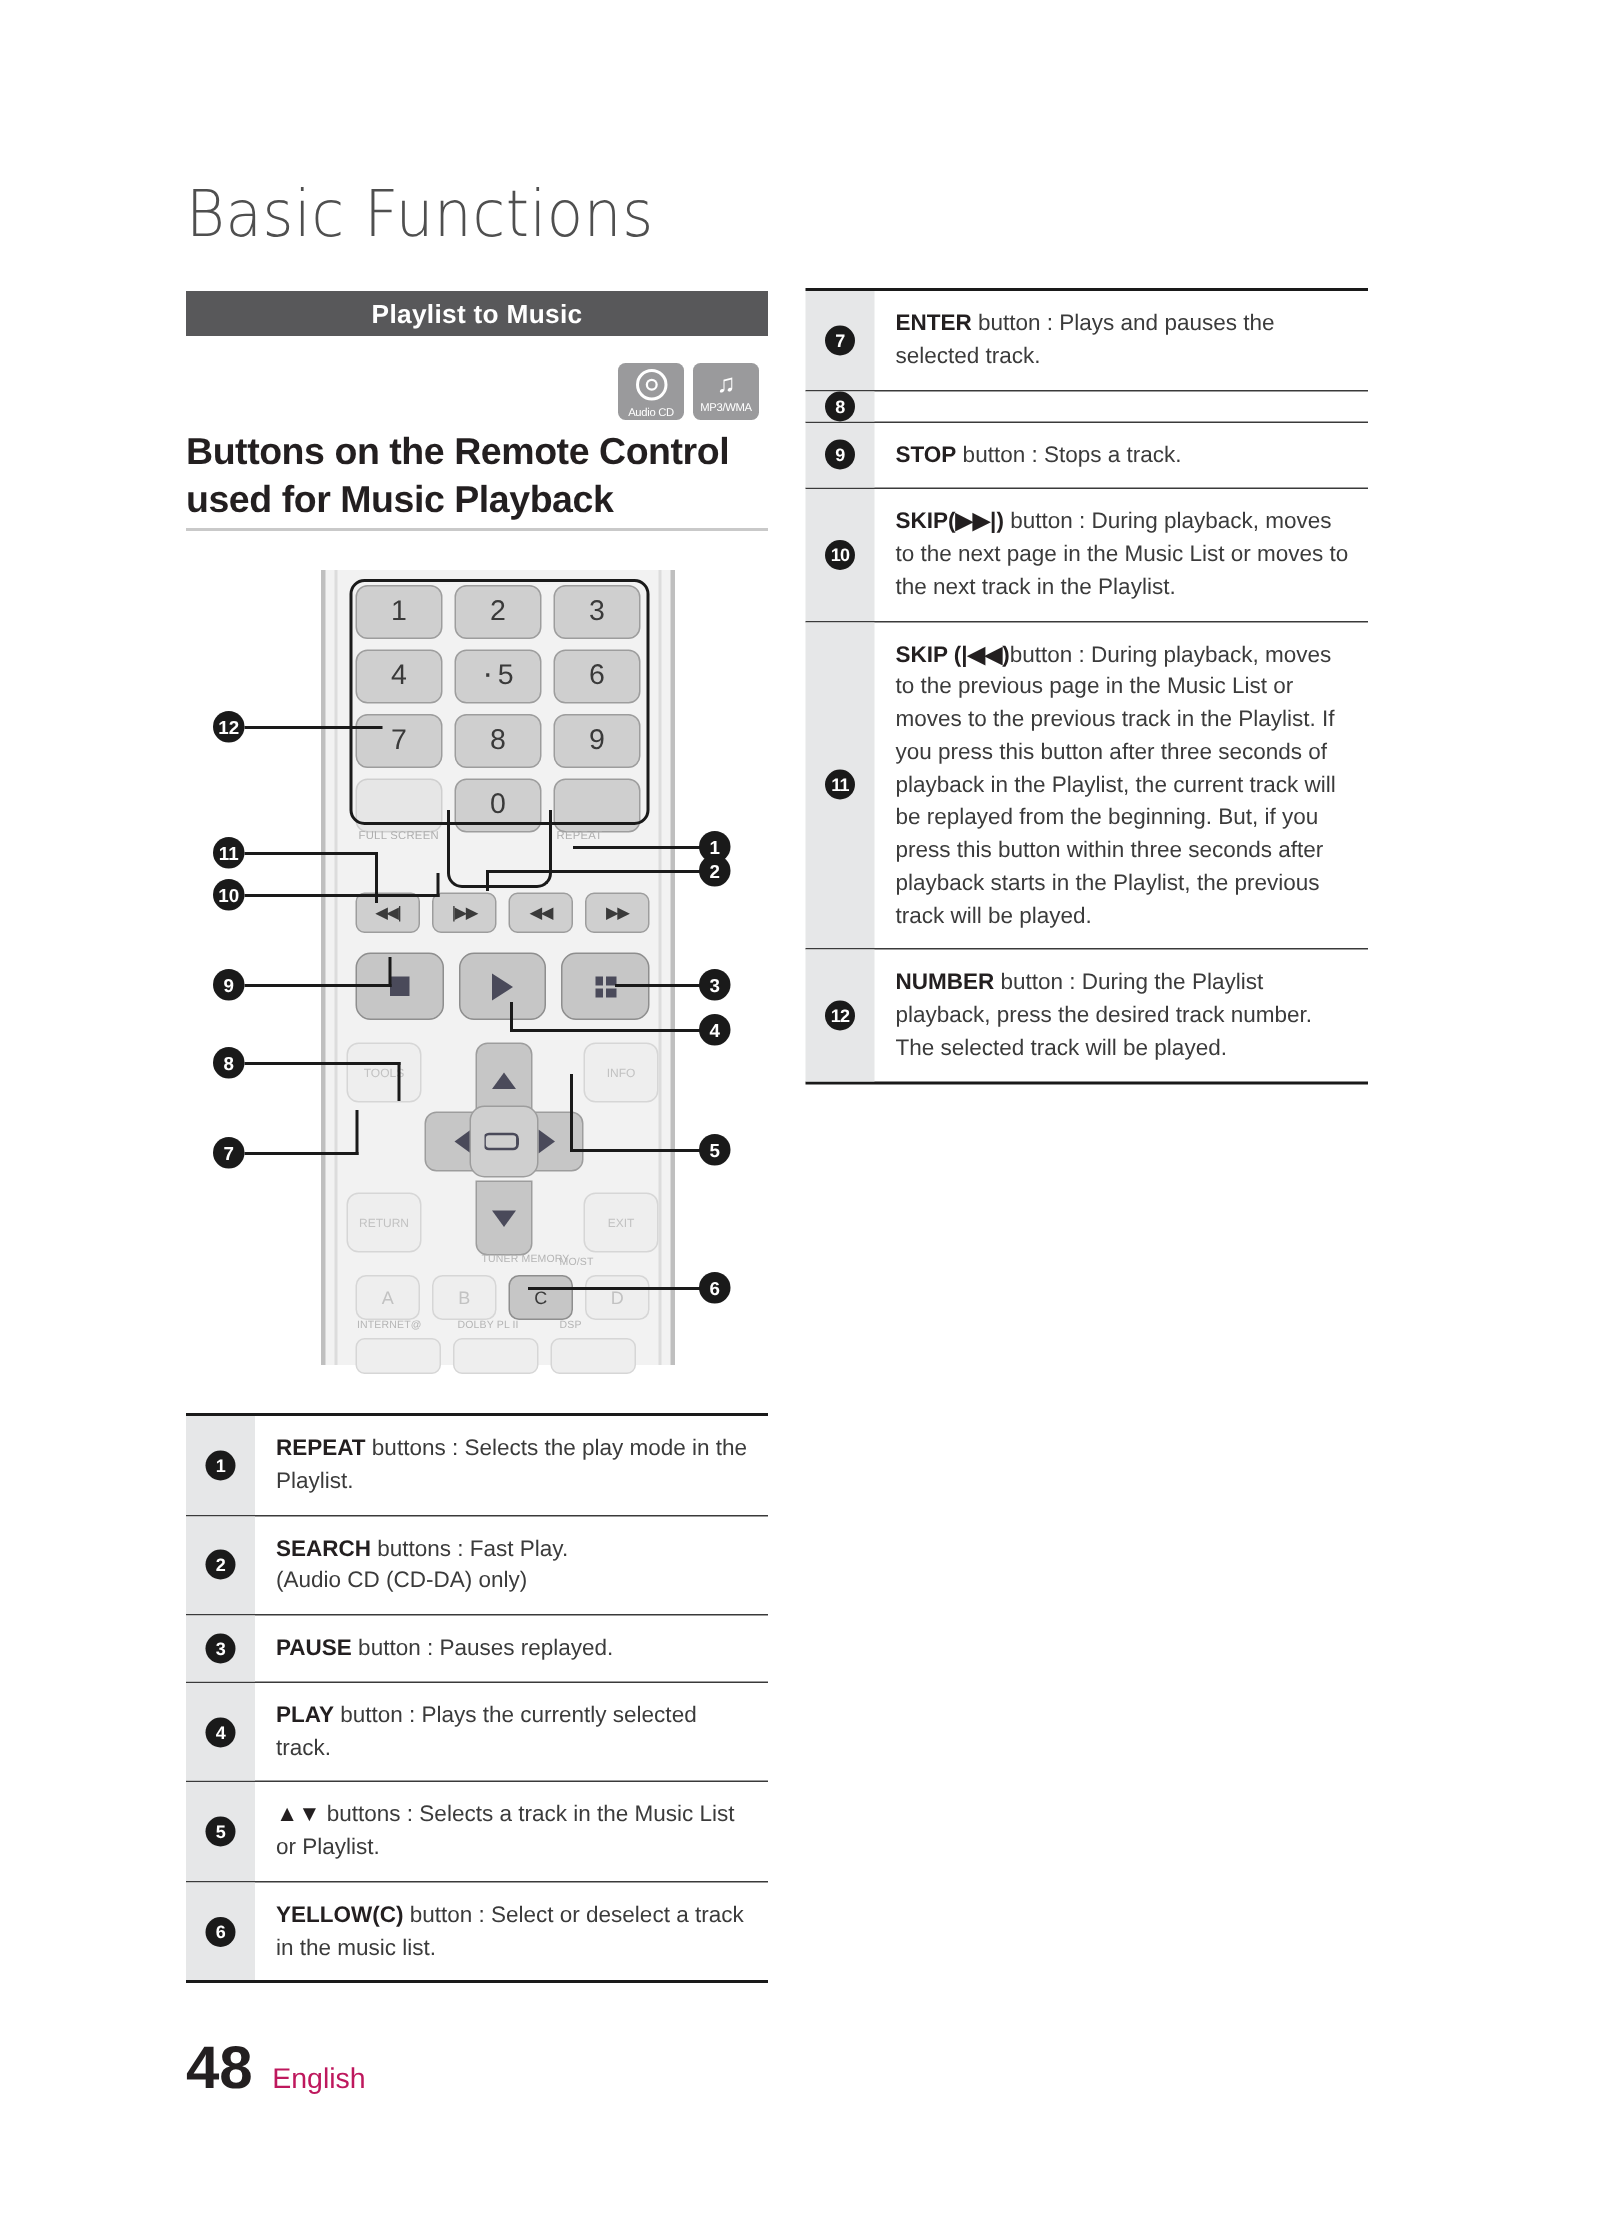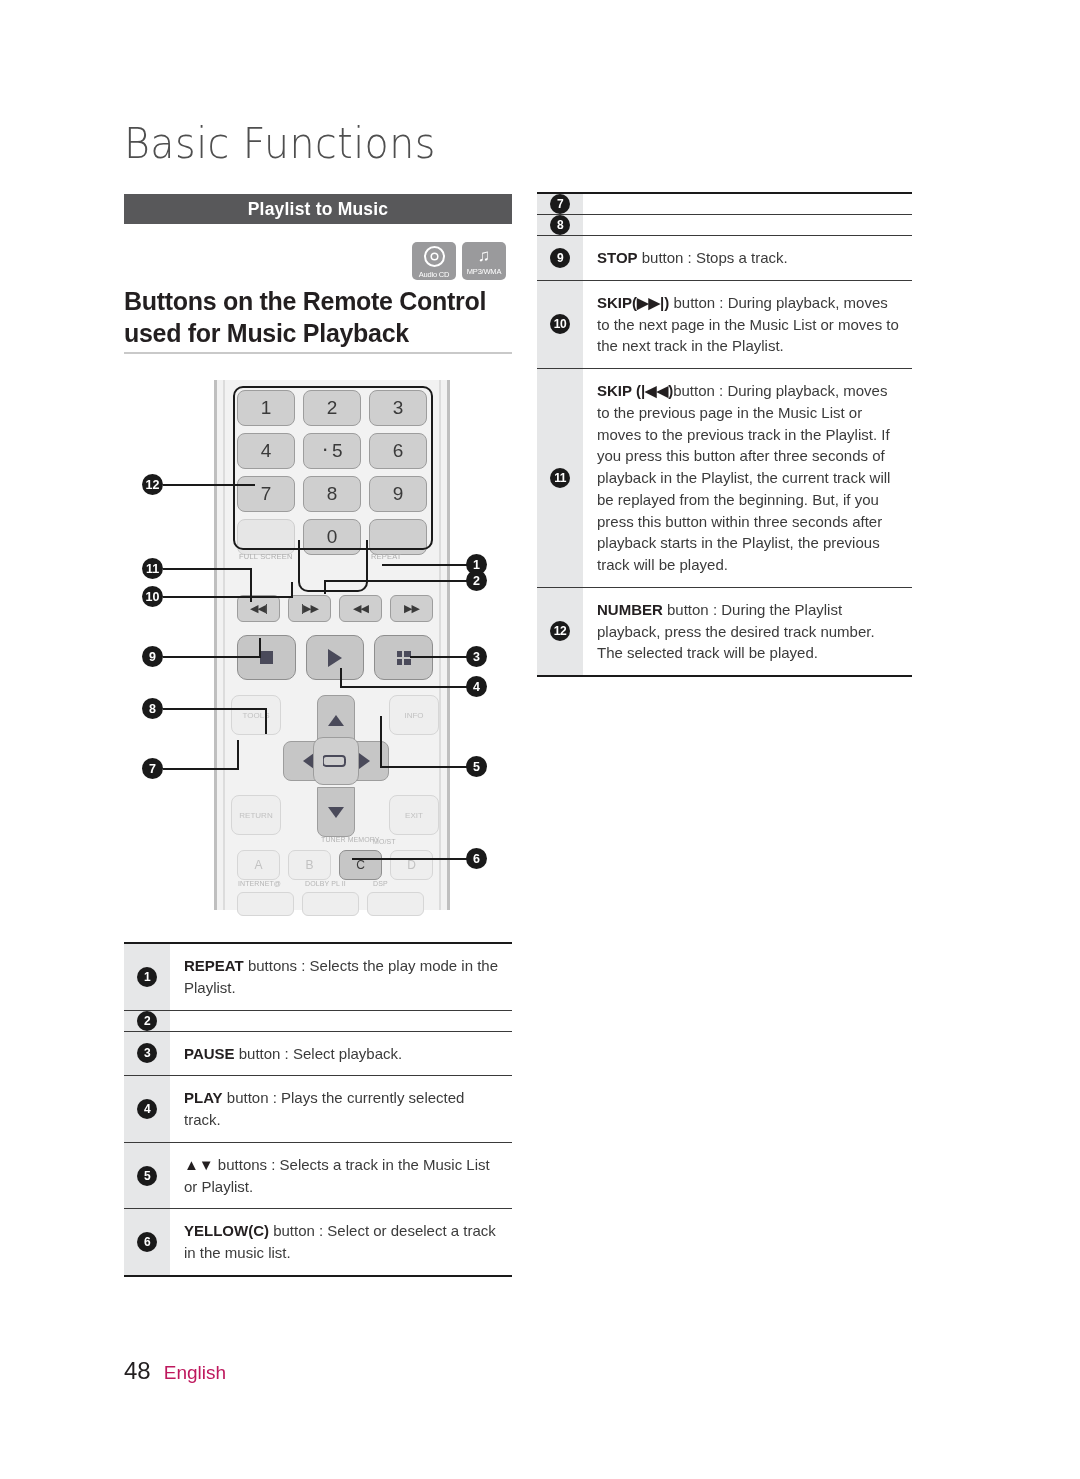--- a/index.html
+++ b/index.html
@@ -449,22 +449,22 @@
   
   .footer {
     position: absolute;
     left: 124px;
     top: 1357px;
     display: flex;
     align-items: baseline;
     gap: 13px;
   }
   .footer-num {
-    font-size: 24px;
-    font-weight: normal;
+    font-size: 40px;
+    font-weight: bold;
     color: #231f20;
   }
   .footer-lang {
     font-size: 19px;
     color: #be185d;
   }
 </style>
 </head>
 <body>
 
@@ -644,20 +644,23 @@
 
     <div class="leader" style="left:228px; top:490px; width:116px; height:2px;"></div>
     <div class="callout" style="left:342px; top:480px;">6</div>
   </div>
 
   <div class="desc-table table-right">
     <div class="desc-row">
       <div class="desc-num">
         <span class="bullet">7</span>
       </div>
+      <div class="desc-text">
+        <b>ENTER</b><span> button : Plays and pauses the selected track.</span>
+      </div>
     </div>
     <div class="desc-row">
       <div class="desc-num">
         <span class="bullet">8</span>
       </div>
     </div>
     <div class="desc-row">
       <div class="desc-num">
         <span class="bullet">9</span>
       </div>
@@ -697,27 +700,31 @@
         <span class="bullet">1</span>
       </div>
       <div class="desc-text">
         <b>REPEAT</b><span> buttons : Selects the play mode in the Playlist.</span>
       </div>
     </div>
     <div class="desc-row">
       <div class="desc-num">
         <span class="bullet">2</span>
       </div>
+      <div class="desc-text">
+        <b>SEARCH</b><span style="white-space:pre-line"> buttons : Fast Play.
+(Audio CD (CD-DA) only)</span>
+      </div>
     </div>
     <div class="desc-row">
       <div class="desc-num">
         <span class="bullet">3</span>
       </div>
       <div class="desc-text">
-        <b>PAUSE</b><span> button : Select playback.</span>
+        <b>PAUSE</b><span> button : Pauses replayed.</span>
       </div>
     </div>
     <div class="desc-row">
       <div class="desc-num">
         <span class="bullet">4</span>
       </div>
       <div class="desc-text">
         <b>PLAY</b><span> button : Plays the currently selected track.</span>
       </div>
     </div>

